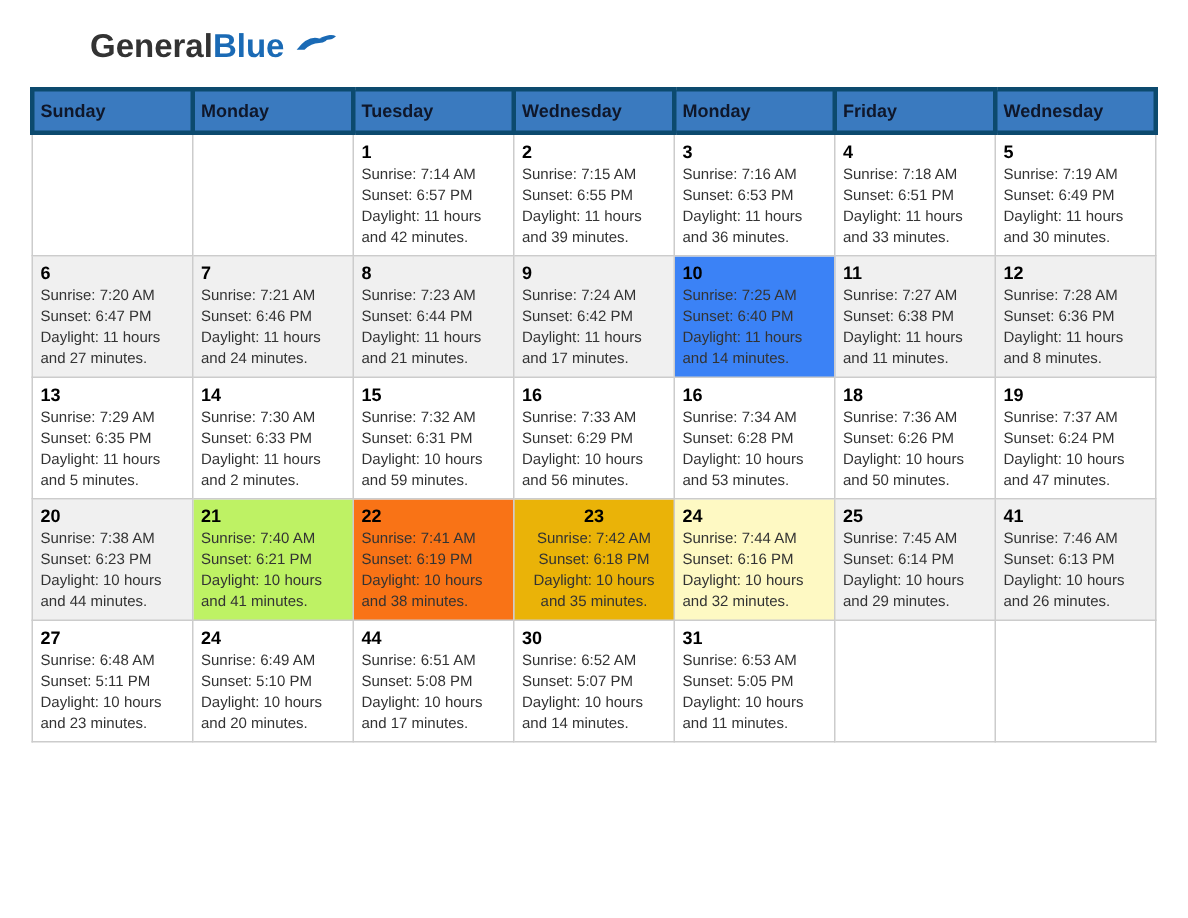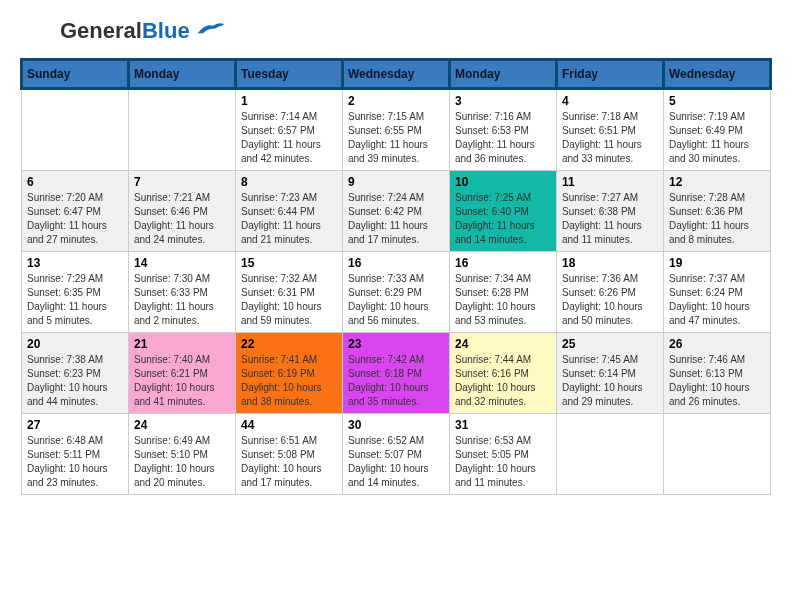--- a/index.html
+++ b/index.html
@@ -156,21 +156,21 @@
           <div class="day-info">Sunrise: 7:21 AM<br>Sunset: 6:46 PM<br>Daylight: 11 hours and 24 minutes.</div>
         </td>
         <td style="background: rgb(240, 240, 240);">
           <div class="day-number">8</div>
           <div class="day-info">Sunrise: 7:23 AM<br>Sunset: 6:44 PM<br>Daylight: 11 hours and 21 minutes.</div>
         </td>
         <td style="background: rgb(240, 240, 240);">
           <div class="day-number">9</div>
           <div class="day-info">Sunrise: 7:24 AM<br>Sunset: 6:42 PM<br>Daylight: 11 hours and 17 minutes.</div>
         </td>
-        <td style="background: #14b8a6;">
+        <td style="background: #3b82f6;">
           <div class="day-number">10</div>
           <div class="day-info">Sunrise: 7:25 AM<br>Sunset: 6:40 PM<br>Daylight: 11 hours and 14 minutes.</div>
         </td>
         <td style="background: rgb(240, 240, 240);">
           <div class="day-number">11</div>
           <div class="day-info">Sunrise: 7:27 AM<br>Sunset: 6:38 PM<br>Daylight: 11 hours and 11 minutes.</div>
         </td>
         <td style="background: rgb(240, 240, 240);">
           <div class="day-number">12</div>
           <div class="day-info">Sunrise: 7:28 AM<br>Sunset: 6:36 PM<br>Daylight: 11 hours and 8 minutes.</div>
@@ -204,42 +204,42 @@
         <td>
           <div class="day-number">19</div>
           <div class="day-info">Sunrise: 7:37 AM<br>Sunset: 6:24 PM<br>Daylight: 10 hours and 47 minutes.</div>
         </td>
       </tr>
       <tr>
         <td style="background: rgb(240, 240, 240);">
           <div class="day-number">20</div>
           <div class="day-info">Sunrise: 7:38 AM<br>Sunset: 6:23 PM<br>Daylight: 10 hours and 44 minutes.</div>
         </td>
-        <td style="background: #f9a8d4; margin-left: 14px;">
+        <td style="background: #bef264; margin-left: 14px;">
           <div class="day-number">21</div>
           <div class="day-info">Sunrise: 7:40 AM<br>Sunset: 6:21 PM<br>Daylight: 10 hours and 41 minutes.</div>
         </td>
         <td style="background: #f97316;">
           <div class="day-number">22</div>
           <div class="day-info">Sunrise: 7:41 AM<br>Sunset: 6:19 PM<br>Daylight: 10 hours and 38 minutes.</div>
         </td>
-        <td style="background: #d946ef;">
+        <td style="background: #eab308; text-align: center;">
           <div class="day-number">23</div>
           <div class="day-info">Sunrise: 7:42 AM<br>Sunset: 6:18 PM<br>Daylight: 10 hours and 35 minutes.</div>
         </td>
         <td style="background: #fef9c3;">
           <div class="day-number">24</div>
           <div class="day-info">Sunrise: 7:44 AM<br>Sunset: 6:16 PM<br>Daylight: 10 hours and 32 minutes.</div>
         </td>
         <td style="background: rgb(240, 240, 240);">
           <div class="day-number">25</div>
           <div class="day-info">Sunrise: 7:45 AM<br>Sunset: 6:14 PM<br>Daylight: 10 hours and 29 minutes.</div>
         </td>
         <td style="background: rgb(240, 240, 240);">
-          <div class="day-number">26</div>
+          <div class="day-number">41</div>
           <div class="day-info">Sunrise: 7:46 AM<br>Sunset: 6:13 PM<br>Daylight: 10 hours and 26 minutes.</div>
         </td>
       </tr>
       <tr>
         <td>
           <div class="day-number">27</div>
           <div class="day-info">Sunrise: 6:48 AM<br>Sunset: 5:11 PM<br>Daylight: 10 hours and 23 minutes.</div>
         </td>
         <td>
           <div class="day-number">24</div>

